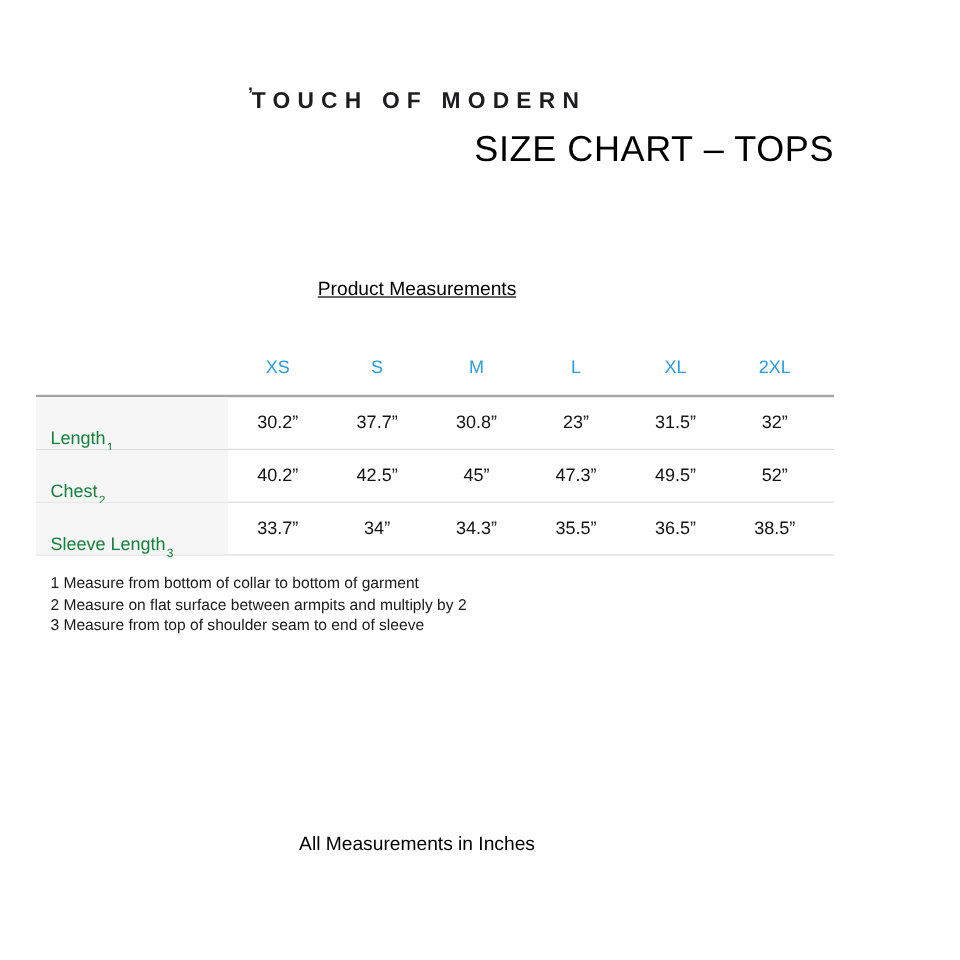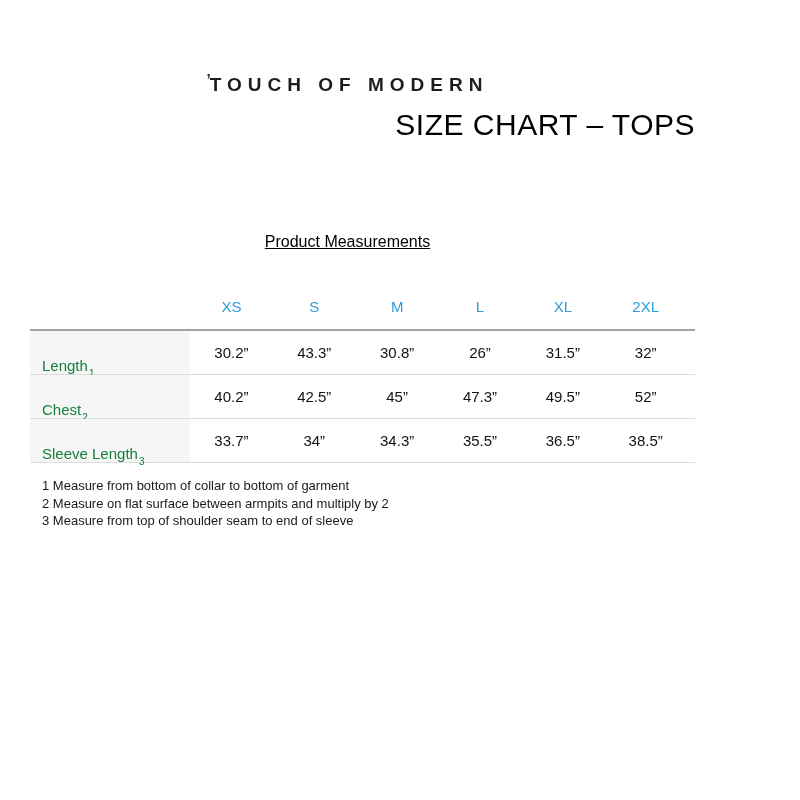--- a/index.html
+++ b/index.html
@@ -140,23 +140,23 @@
     </div>
 
     <div class="tbody">
 
       <div class="trow">
         <div class="label-cell">
           <span>Length</span>
             <sup>1</sup>
         </div>
         <div class="value-cell">30.2”</div>
-        <div class="value-cell">43.3”</div>
+        <div class="value-cell">37.7”</div>
         <div class="value-cell">30.8”</div>
-        <div class="value-cell">26”</div>
+        <div class="value-cell">23”</div>
         <div class="value-cell">31.5”</div>
         <div class="value-cell">32”</div>
         <div class="value-cell">32.5”</div>
       </div>
 
       <div class="trow">
         <div class="label-cell">
           <span>Chest</span>
             <sup>2</sup>
         </div>
@@ -183,14 +183,15 @@
 
     </div>
   </div>
 
   <div class="footnotes">
     <div>1 Measure from bottom of collar to bottom of garment</div>
     <div>2 Measure on flat surface between armpits and multiply by 2</div>
     <div>3 Measure from top of shoulder seam to end of sleeve</div>
   </div>
 
+  <div class="footer">All Measurements in Inches</div>
 
 </div>
 
 </body></html>

